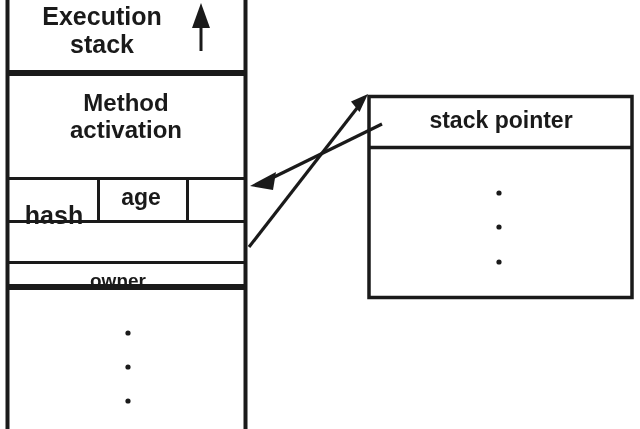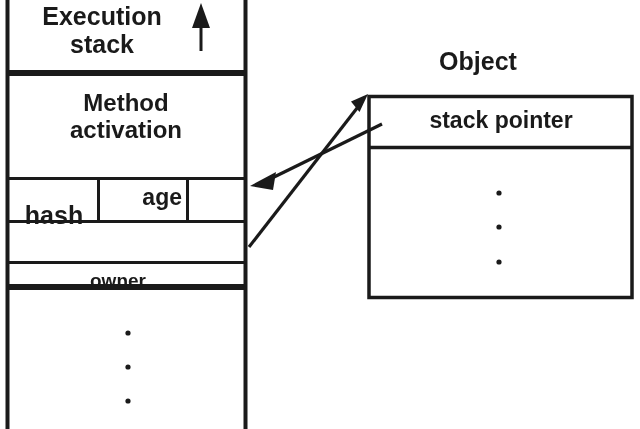--- a/index.html
+++ b/index.html
@@ -52,21 +52,20 @@
     left: 10px;
     top: 201px;
     width: 88px;
     font-size: 25px;
   }
   #cell-age-label {
     left: 100px;
     top: 185px;
     width: 82px;
     font-size: 23px;
-    text-align: right;
   }
   #cell-flag-label {
     left: 188px;
     top: 185px;
     width: 56px;
     font-size: 23px;
   }
   #cell-owner-label {
     left: 10px;
     top: 230px;
@@ -150,17 +149,16 @@
   <div class="lbl" id="method-activation-label">Method
 activation</div>
 
   <div class="lbl" id="cell-hash-label">hash</div>
 
   <div class="lbl" id="cell-age-label">age</div>
 
 
   <div class="lbl" id="cell-owner-label">owner</div>
 
-  <div class="lbl" id="object-title">Object</div>
 
   <div class="lbl" id="stack-pointer-label">stack pointer</div>
 
 </div>
 
 </body></html>

